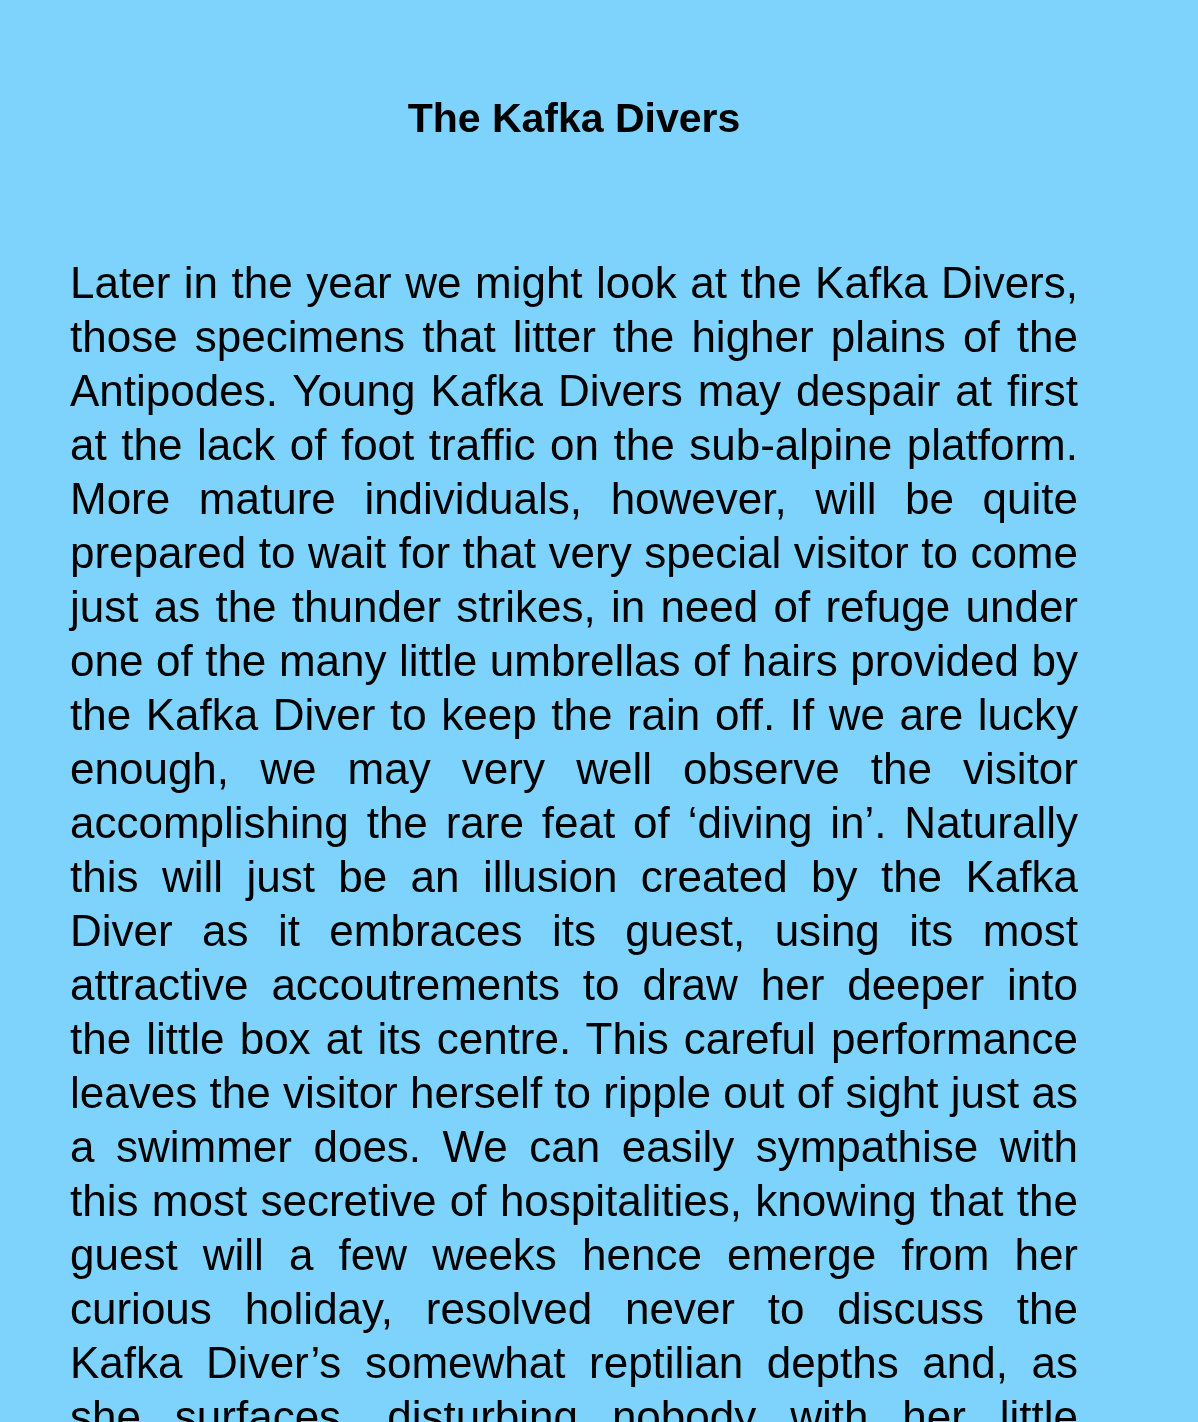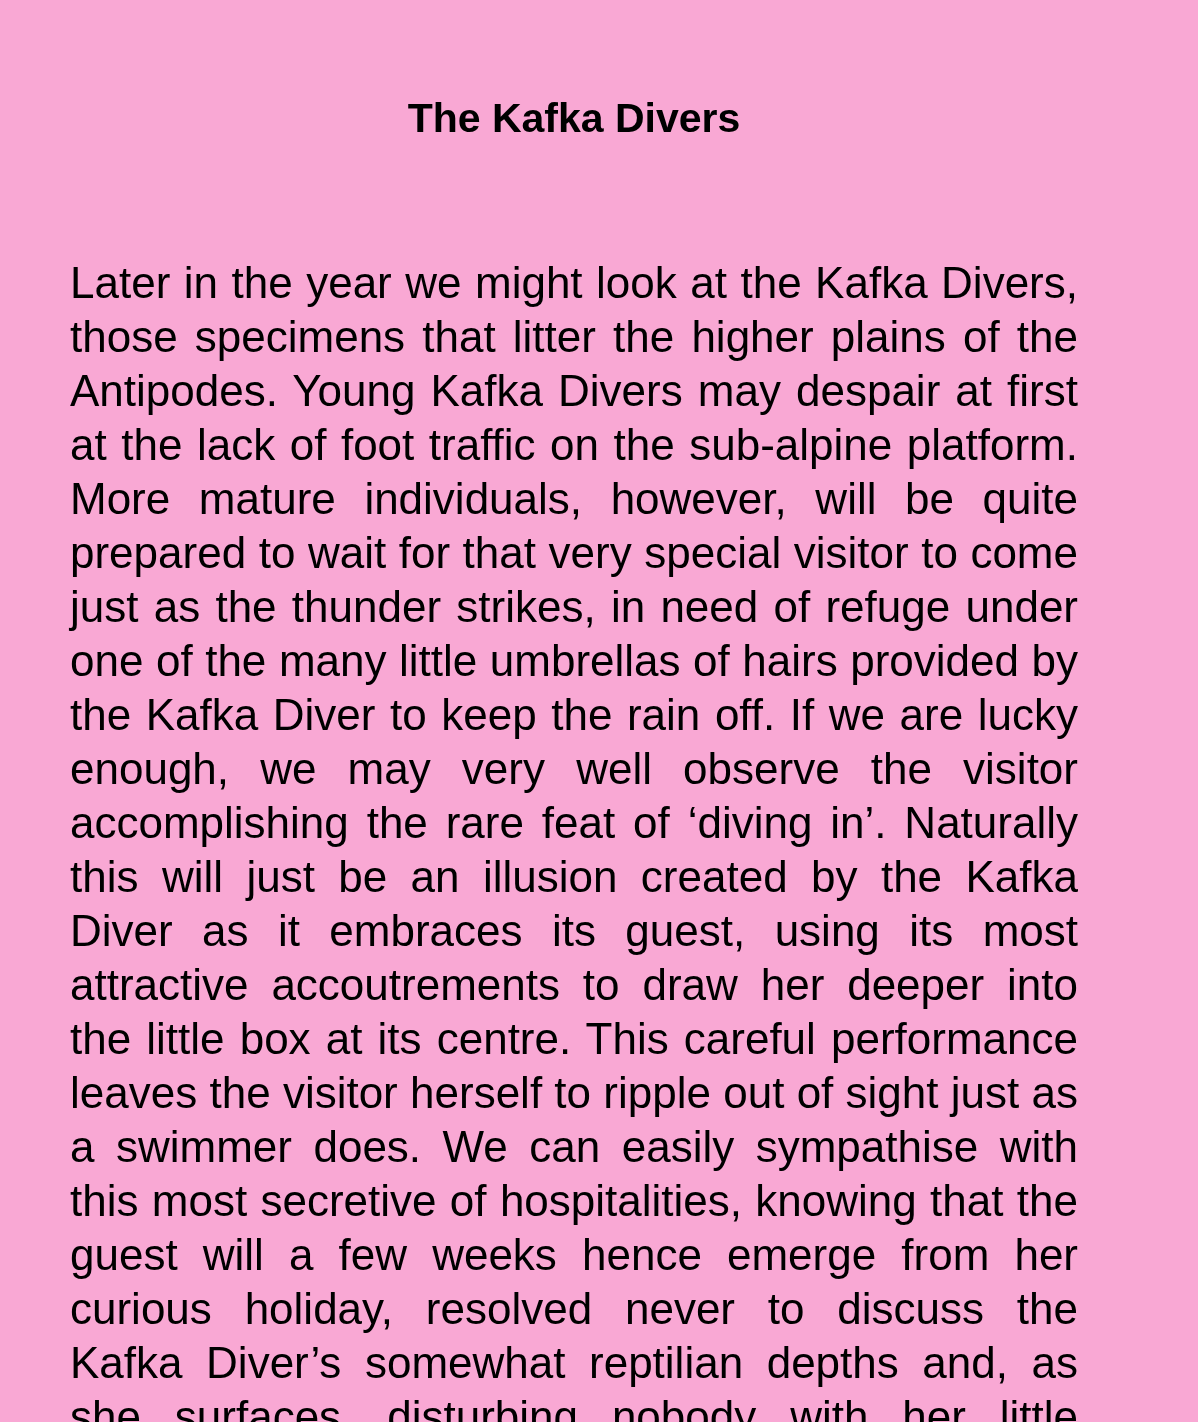--- a/index.html
+++ b/index.html
@@ -4,21 +4,21 @@
 <style>
   html, body {
     margin: 0;
     padding: 0;
     background: #ffffff;
   }
   .page {
     position: relative;
     width: 1198px;
     height: 1422px;
-    background: #f9a8d4;
+    background: #7dd3fc;
     overflow: hidden;
     box-sizing: border-box;
     padding-left: 70px;
     padding-right: 120px;
     font-family: "Liberation Sans", sans-serif;
     color: #000000;
   }
   .title {
     margin: 0;
     margin-top: 94px;

